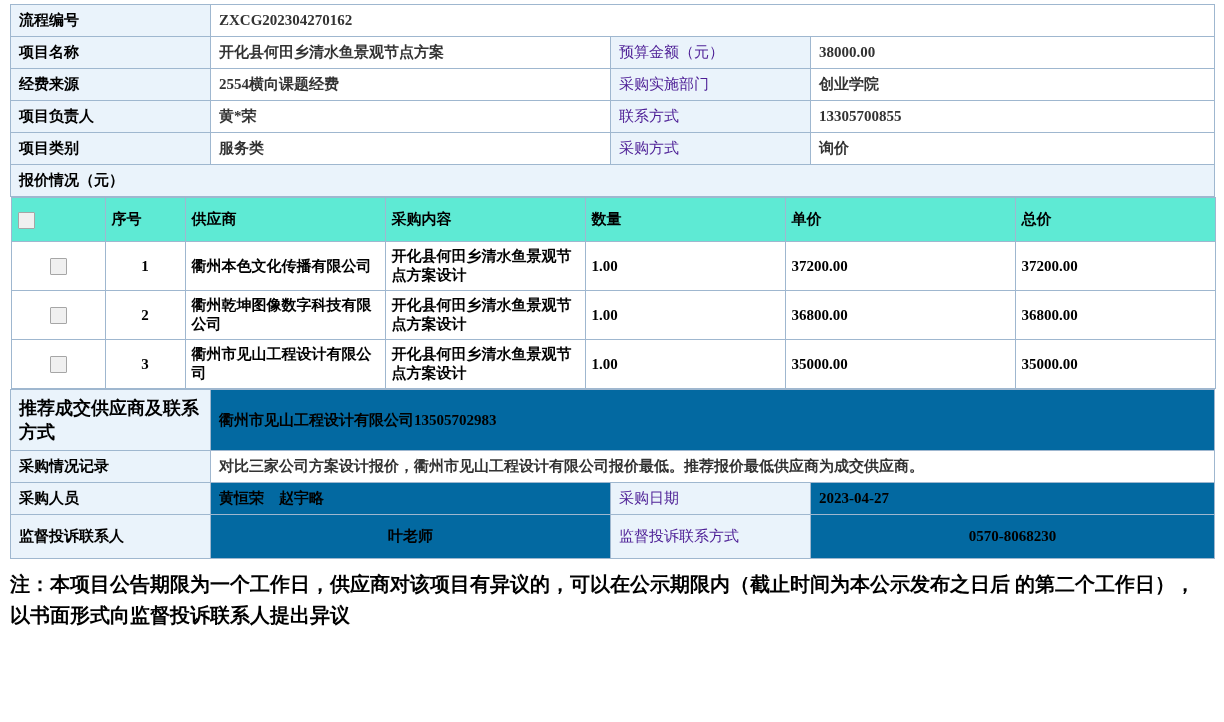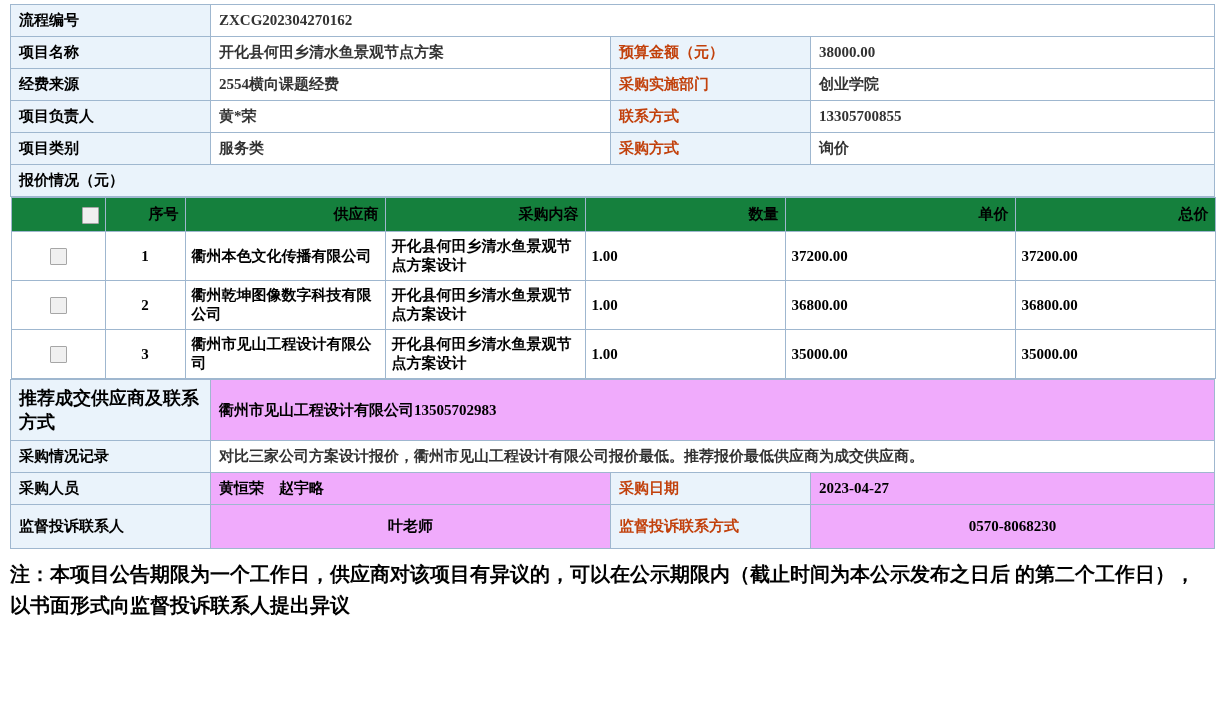--- a/index.html
+++ b/index.html
@@ -34,31 +34,31 @@
     word-break: break-all;
   }
   td.label {
     background: #eaf3fb;
     font-weight: bold;
     width: 200px;
     color: #000;
   }
   td.label2 {
     background: #eaf3fb;
-    font-weight: bold;
+    font-weight: normal;
     width: 200px;
-    color: #c2410c;
+    color: #4c1d95;
   }
   td.value {
     background: #ffffff;
     color: #333;
     font-weight: bold;
   }
   td.value-b {
-    background: #f0abfc;
+    background: #0369a1;
     color: #000;
     font-weight: bold;
     margin-left: 44px;
   }
   td.section {
     background: #eaf3fb;
     text-align: left;
     font-weight: bold;
     font-size: 16px;
     height: 38px;
@@ -73,24 +73,24 @@
     width: 100%;
     table-layout: fixed;
   }
   table.quote th, table.quote td {
     border: 1px solid #9fb7cf;
     font-size: 15px;
     padding: 5px 6px;
     box-sizing: border-box;
   }
   table.quote th {
-    background: #15803d;
-    font-weight: bold;
-    text-align: right;
-    height: 34px;
+    background: #5eead4;
+    font-weight: bold;
+    text-align: left;
+    height: 44px;
   }
   table.quote td {
     background: #ffffff;
     font-weight: bold;
     height: 46px;
     vertical-align: middle;
   }
   td.c { text-align: center; }
   .cbox {
     display: inline-block;

